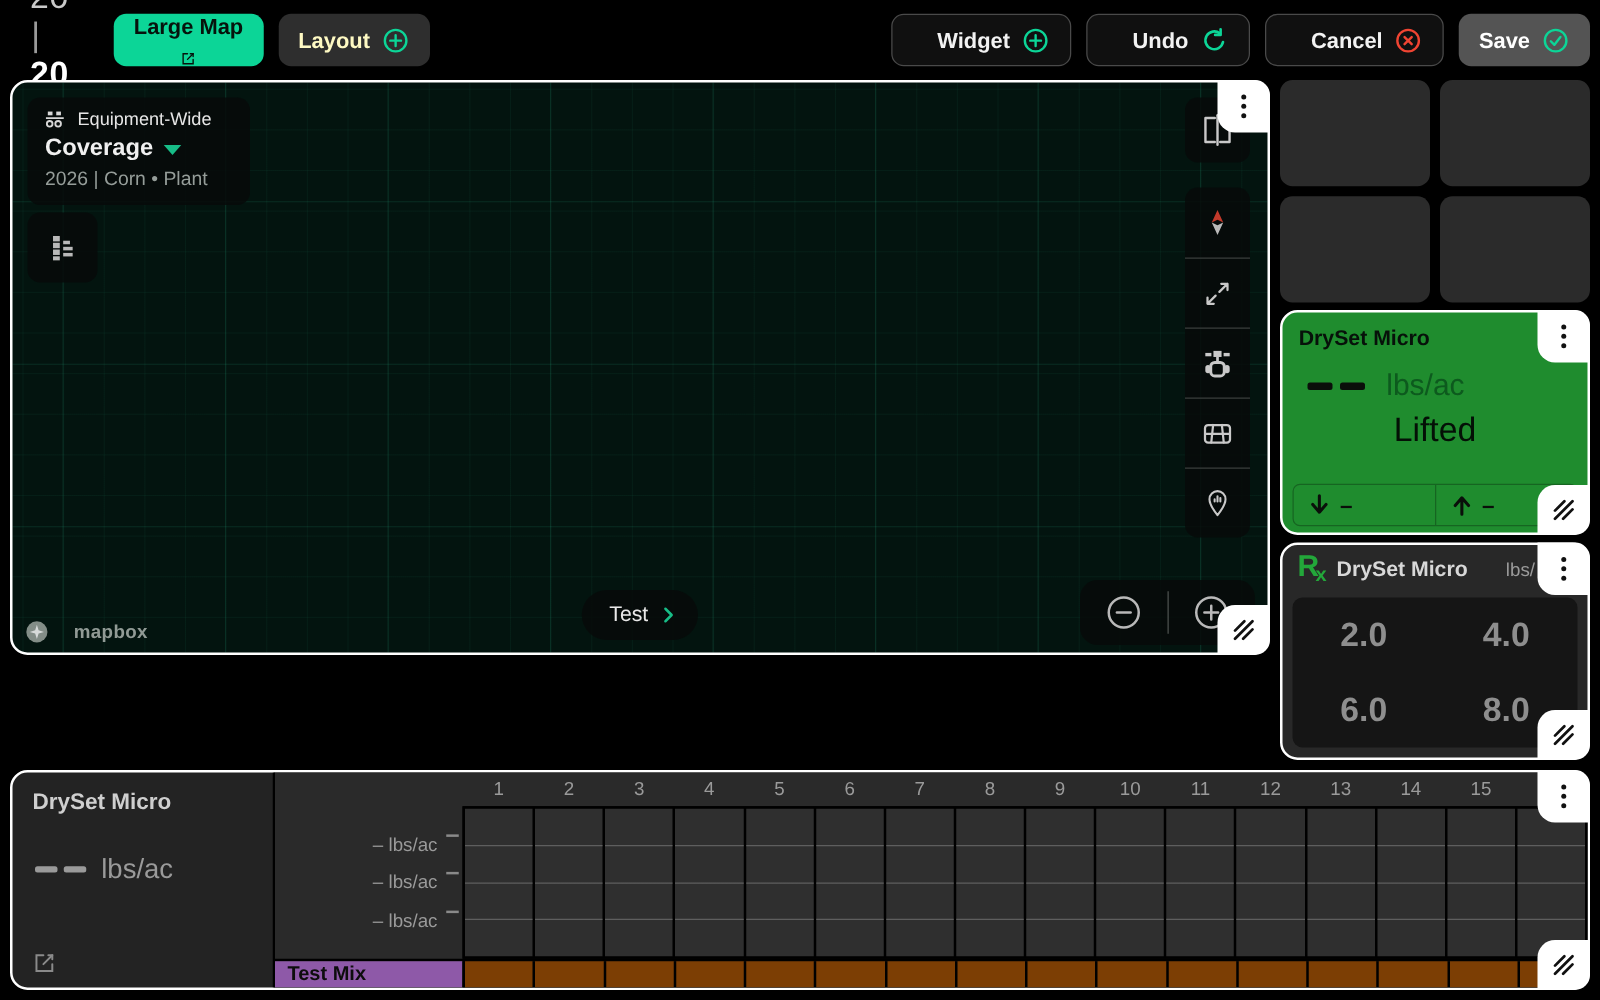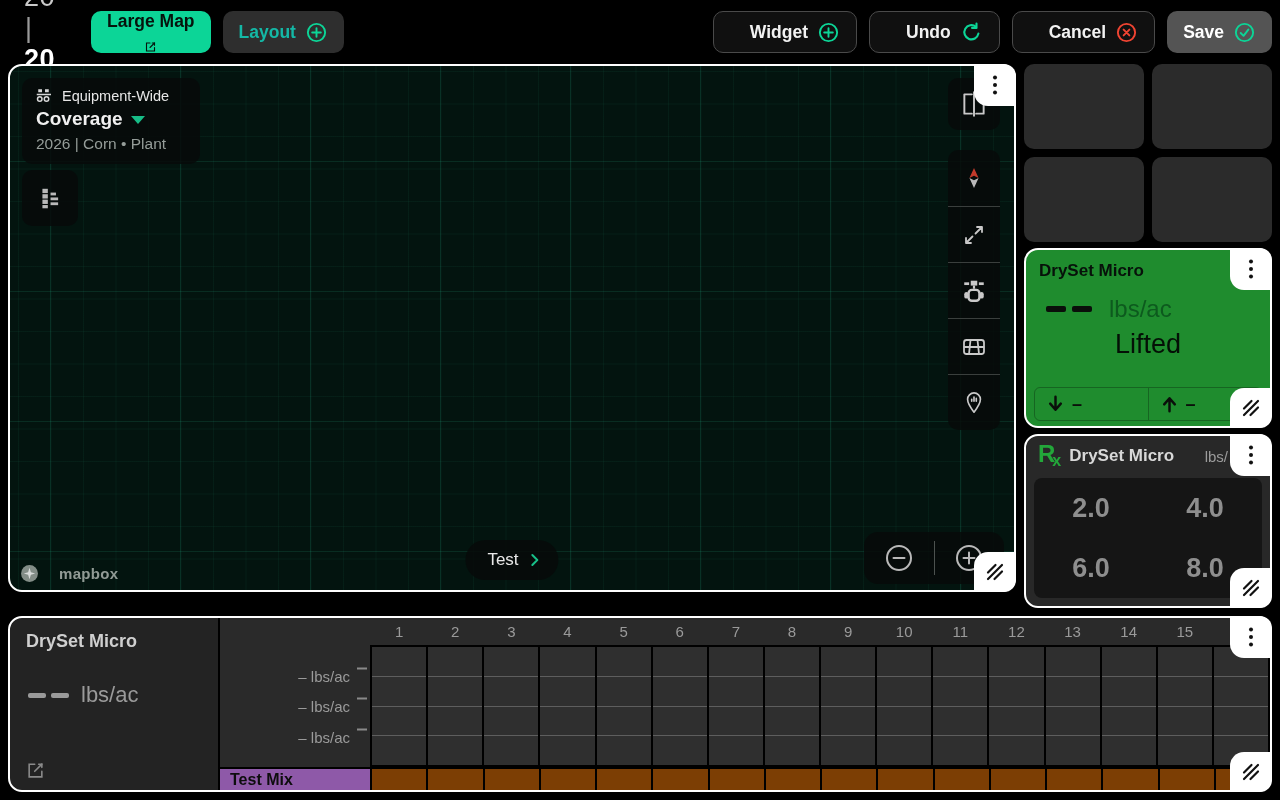--- a/index.html
+++ b/index.html
@@ -11,28 +11,28 @@
   .topbar { position:absolute; left:0; top:0; width:1280px; height:64px;
     display:flex; align-items:center; background:#000; }
   .logo { margin-left:24px; font-size:27px; letter-spacing:.5px; display:flex; align-items:flex-start;flex-direction:column; }
   .logo .l { color:#c9c9c9; font-weight:300; }
   .logo .bar { color:#9a9a9a; font-weight:300; margin:0 1px; }
   .logo .r { color:#fff; font-weight:700; }
   .logo .tm { width:3px; height:3px; background:#8a8a8a; border-radius:50%; margin:4px 0 0 2px; }
   .btn { height:42px; border-radius:10px; display:flex; align-items:center; gap:9px;
     padding:0 16px; font-size:17.5px; font-weight:700; cursor:pointer; white-space:nowrap; }
   .btn-mint { background:#0cd597; color:#06130c; margin-left:36px;flex-direction:column; }
-  .btn-dark { background:#2e2e2e; color:#14b8a6; margin-left:12px; }
+  .btn-dark { background:#2e2e2e; color:#fef9c3; margin-left:12px; }
   .btn-outline { background:#101010; border:1.5px solid #4a4a4a; color:#f2f2f2;padding-left:36px; }
   .btn-save { background:#545454; color:#fff; }
   .topbar-right { margin-left:auto; margin-right:8px; display:flex; gap:12px; align-items:center; }
 
   
   .map {
-    position:absolute; left:8px; top:64px; width:1008px; height:528px;
+    position:absolute; left:8px; top:64px; width:1008px; height:460px;
     border:2px solid #fff; border-radius:14px;
     background-color:#03140f;
     background-image:
       linear-gradient(rgba(46,210,160,0.13) 1px, transparent 1px),
       linear-gradient(90deg, rgba(46,210,160,0.13) 1px, transparent 1px),
       linear-gradient(rgba(46,210,160,0.055) 1px, transparent 1px),
       linear-gradient(90deg, rgba(46,210,160,0.055) 1px, transparent 1px);
     background-size:130px 130px,130px 130px,32.5px 32.5px,32.5px 32.5px;
     background-position:40px 95px,40px 95px,8px 5px,8px 5px;
   }

